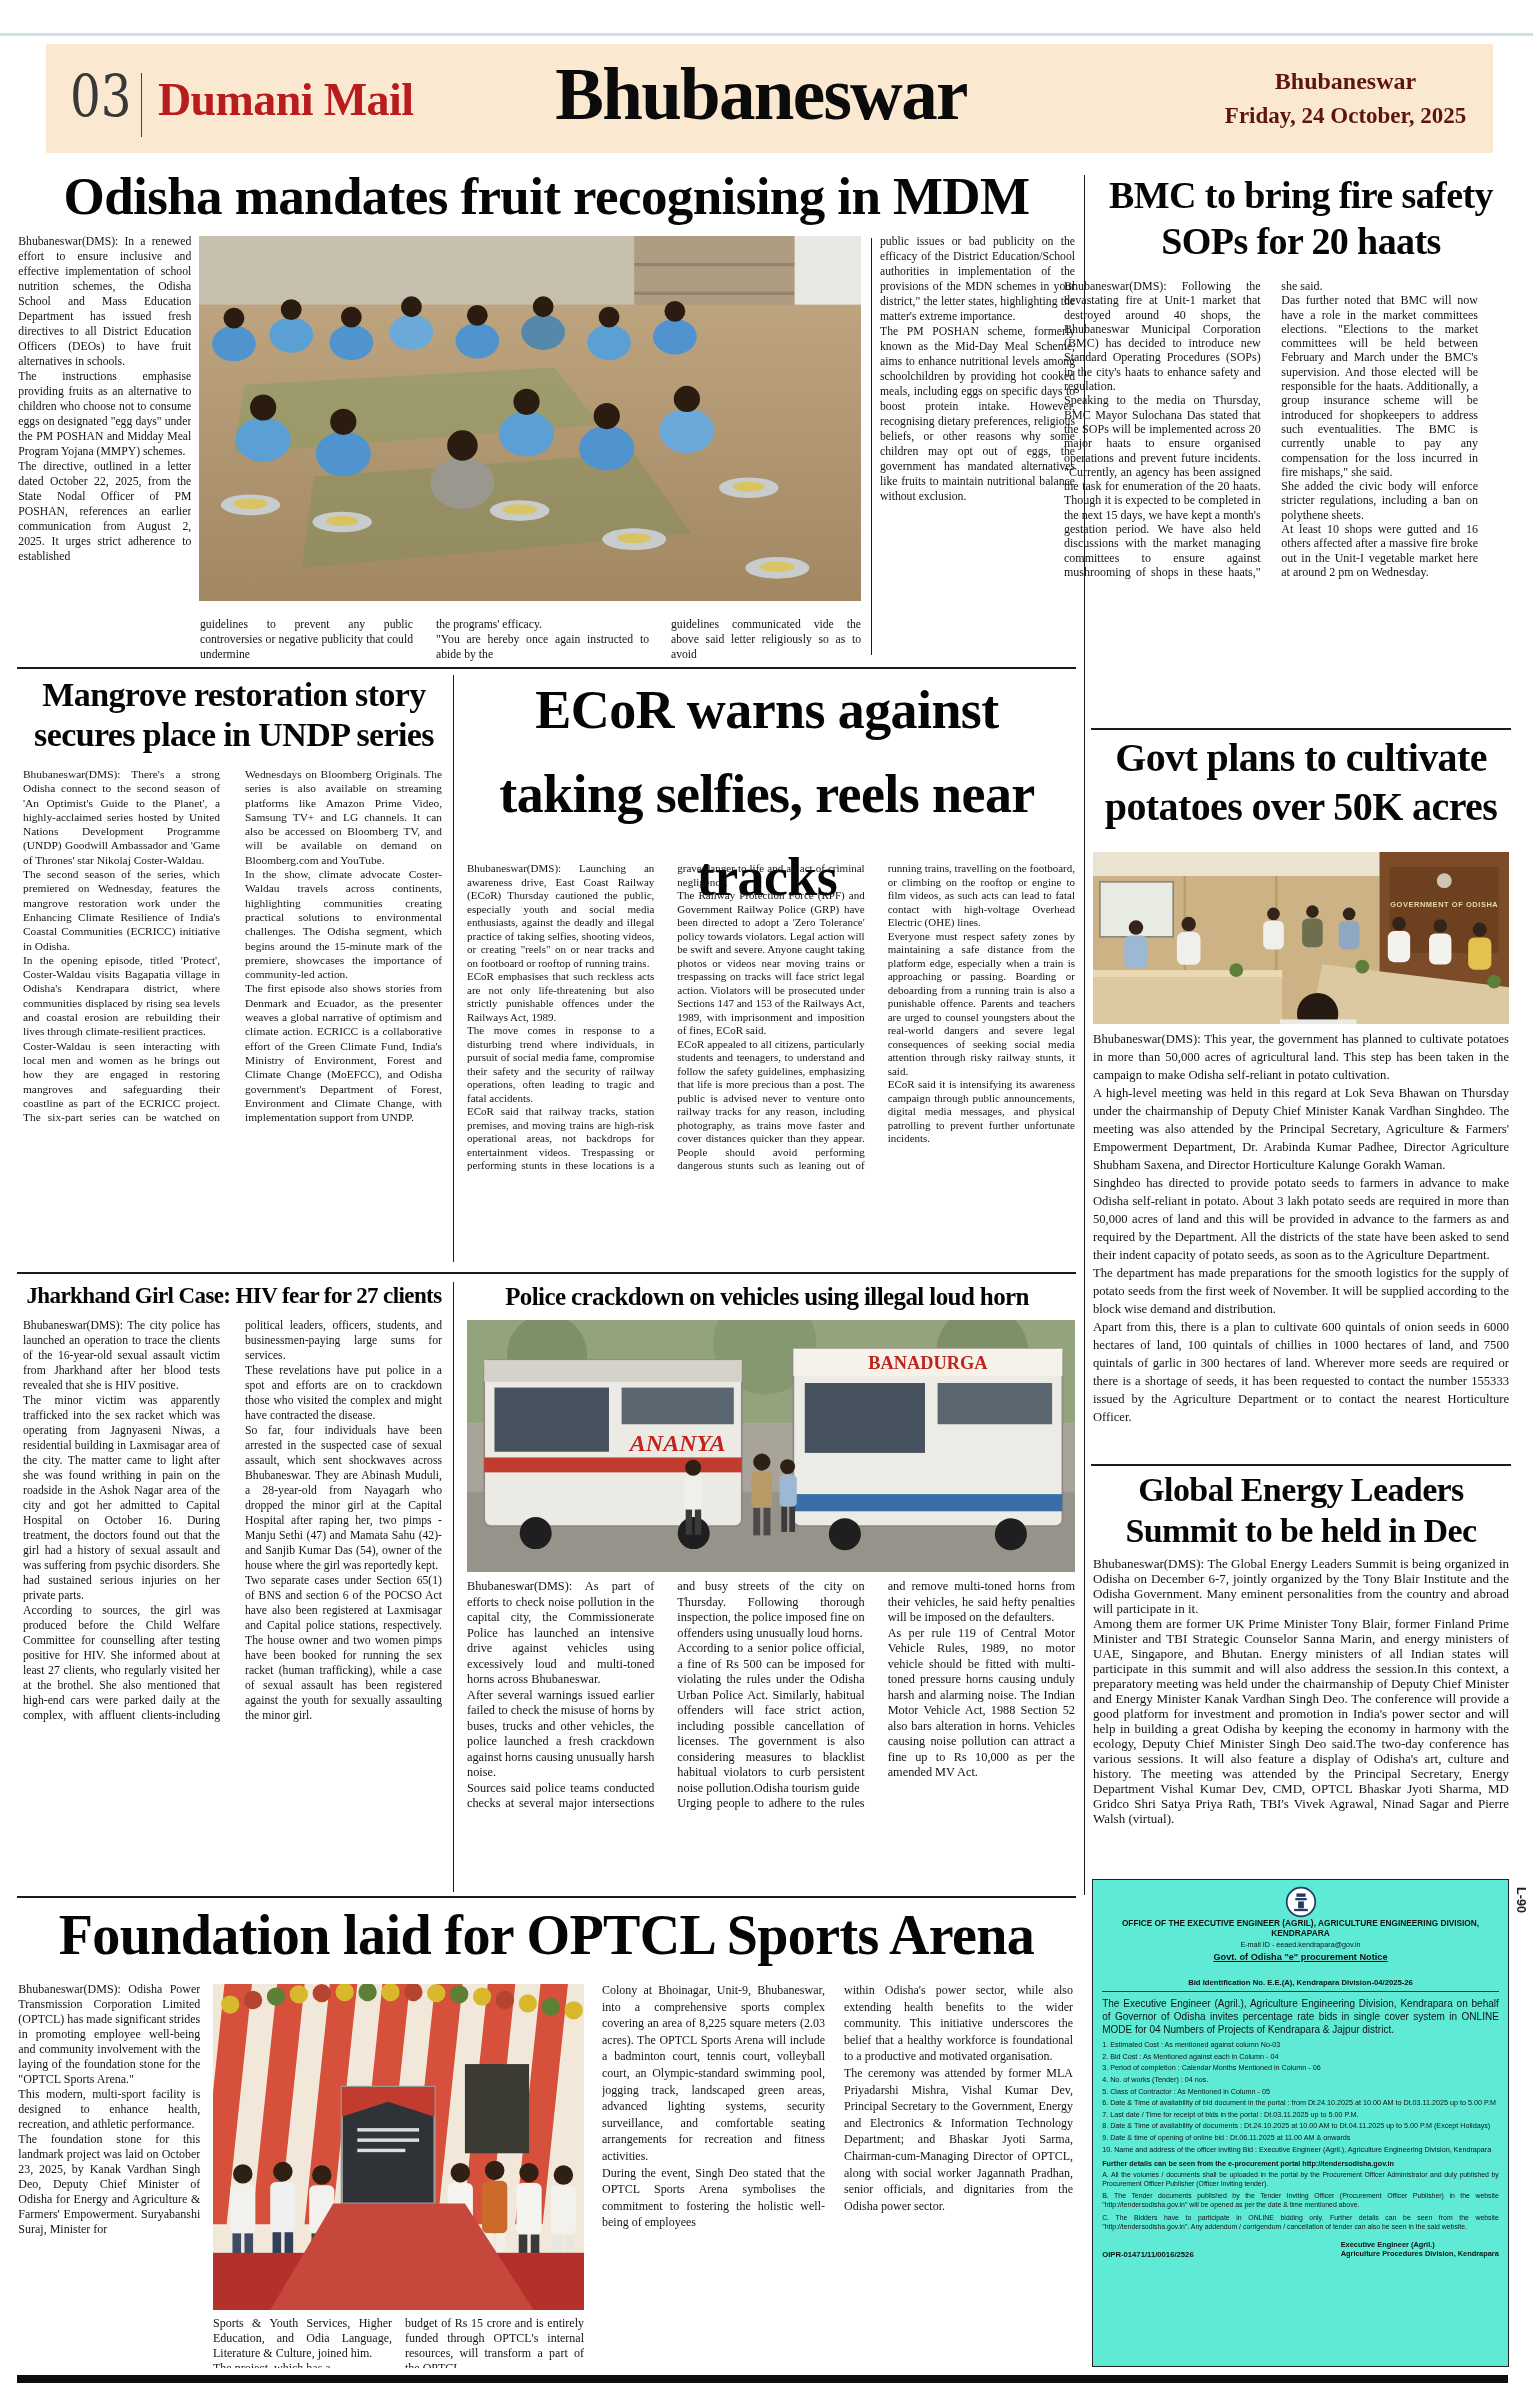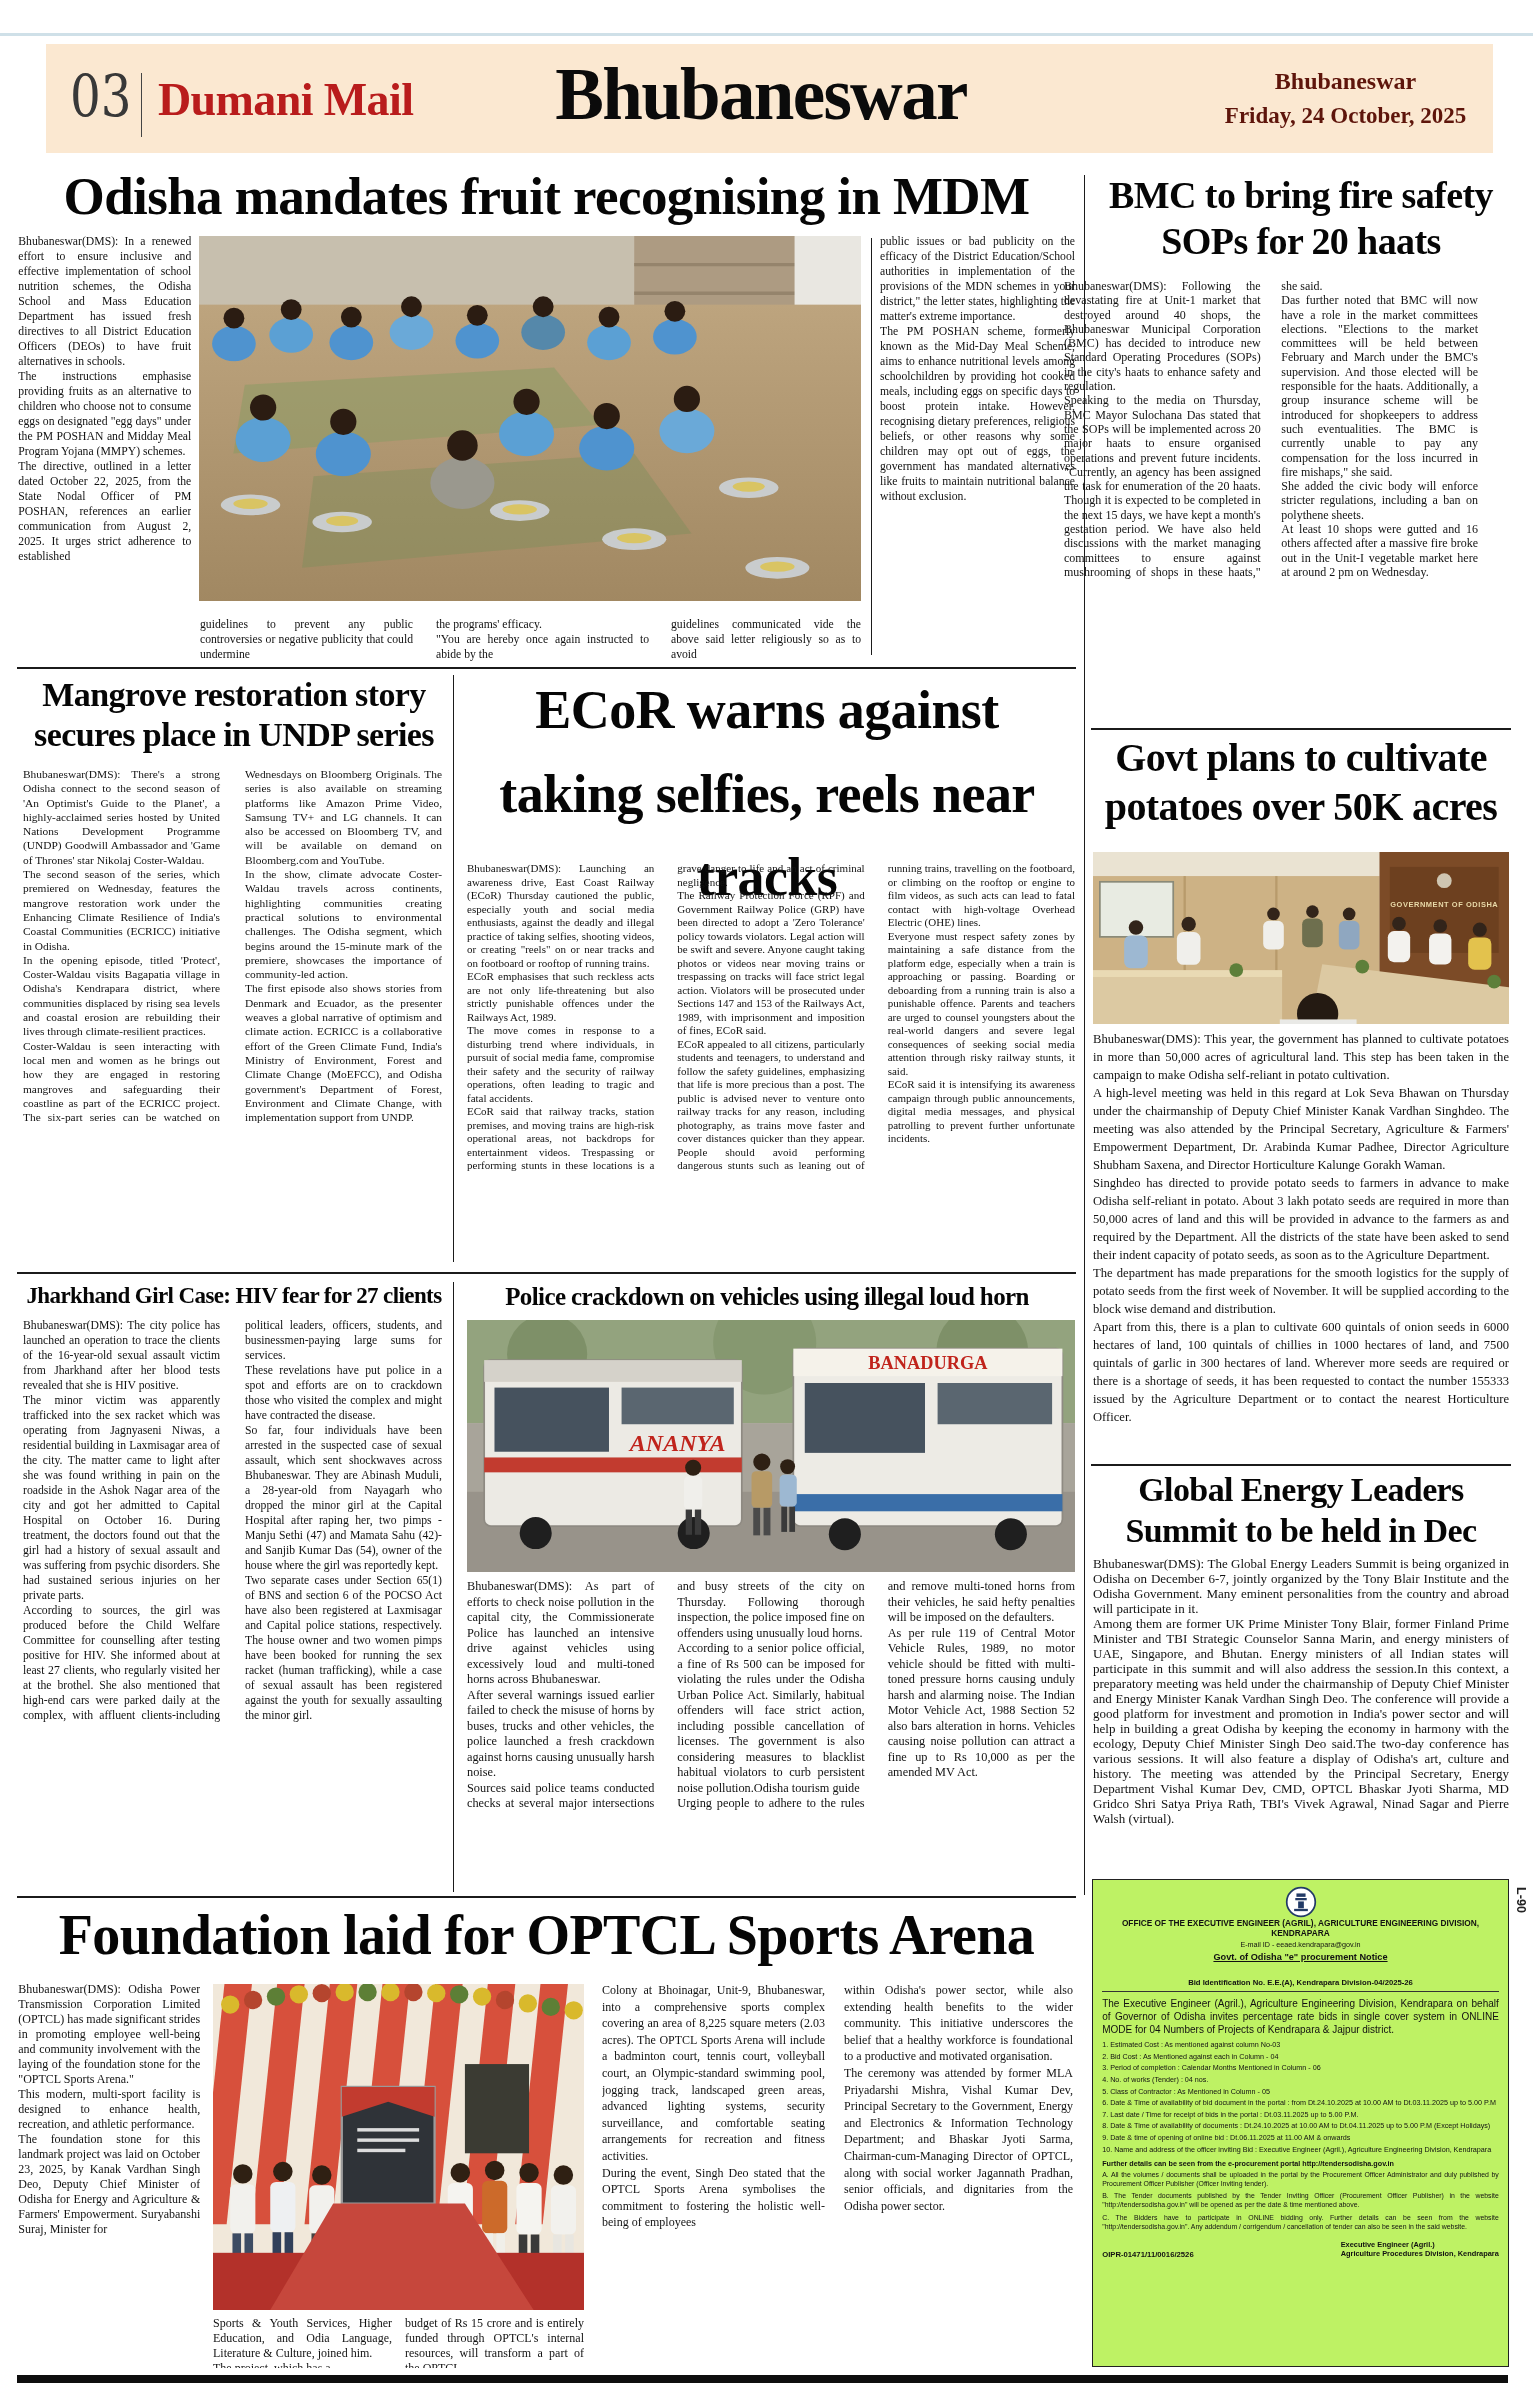--- a/index.html
+++ b/index.html
@@ -27,21 +27,21 @@
   .body-jhar{font-size:11.7px;line-height:15px;column-count:2;column-gap:25px}
   .body-horn{font-size:12.3px;line-height:15.5px;column-count:3;column-gap:23px}
   .body-bmc{font-size:12px;line-height:14.3px;column-count:2;column-gap:20.6px}
   .body-potato{font-size:12.6px;line-height:18px}
   .body-energy{font-size:13px;line-height:15px}
   .body-optcl{font-size:12px;line-height:15px}
   .body-optclw{font-size:12px;line-height:16.6px}
   .photo{position:absolute;overflow:hidden;background:#d8d2c4}
   .photo svg{display:block;width:100%;height:100%}
   
-  .tender{position:absolute;left:1092px;top:1879px;width:417px;height:488px;border:1.7px solid #222;background:#bef264;font-family:"Liberation Sans",sans-serif;padding:5.7px 9.2px;color:#111}
+  .tender{position:absolute;left:1092px;top:1879px;width:417px;height:488px;border:1.7px solid #222;background:#5eead4;font-family:"Liberation Sans",sans-serif;padding:5.7px 9.2px;color:#111}
   .tender .toffice{font-size:8.3px;font-weight:700;text-align:center;line-height:1.25}
   .tender .temail{font-size:7.2px;text-align:center;margin-top:1.1px}
   .tender .ttitle{font-size:9.2px;font-weight:700;text-align:center;margin-top:3.4px;text-decoration:underline}
   .tender .tbid{font-size:7.7px;font-weight:700;text-align:center;margin-top:16px}
   .tender .tintro{font-size:10px;text-align:justify;margin-top:4.6px;line-height:1.3;border-top:1.1px solid #333;padding-top:5px}
   .tender ul{list-style:none;margin-top:3.4px}
   .tender li{font-size:7.2px;line-height:1.3;margin-top:2.3px;text-align:justify}
   .tender .tfurther{font-size:7.2px;margin-top:4.6px;font-weight:700}
   .tender .tclause{font-size:6.9px;line-height:1.3;margin-top:3.4px;text-align:justify}
   .tender .tfoot{display:flex;justify-content:space-between;align-items:flex-end;margin-top:8px}

